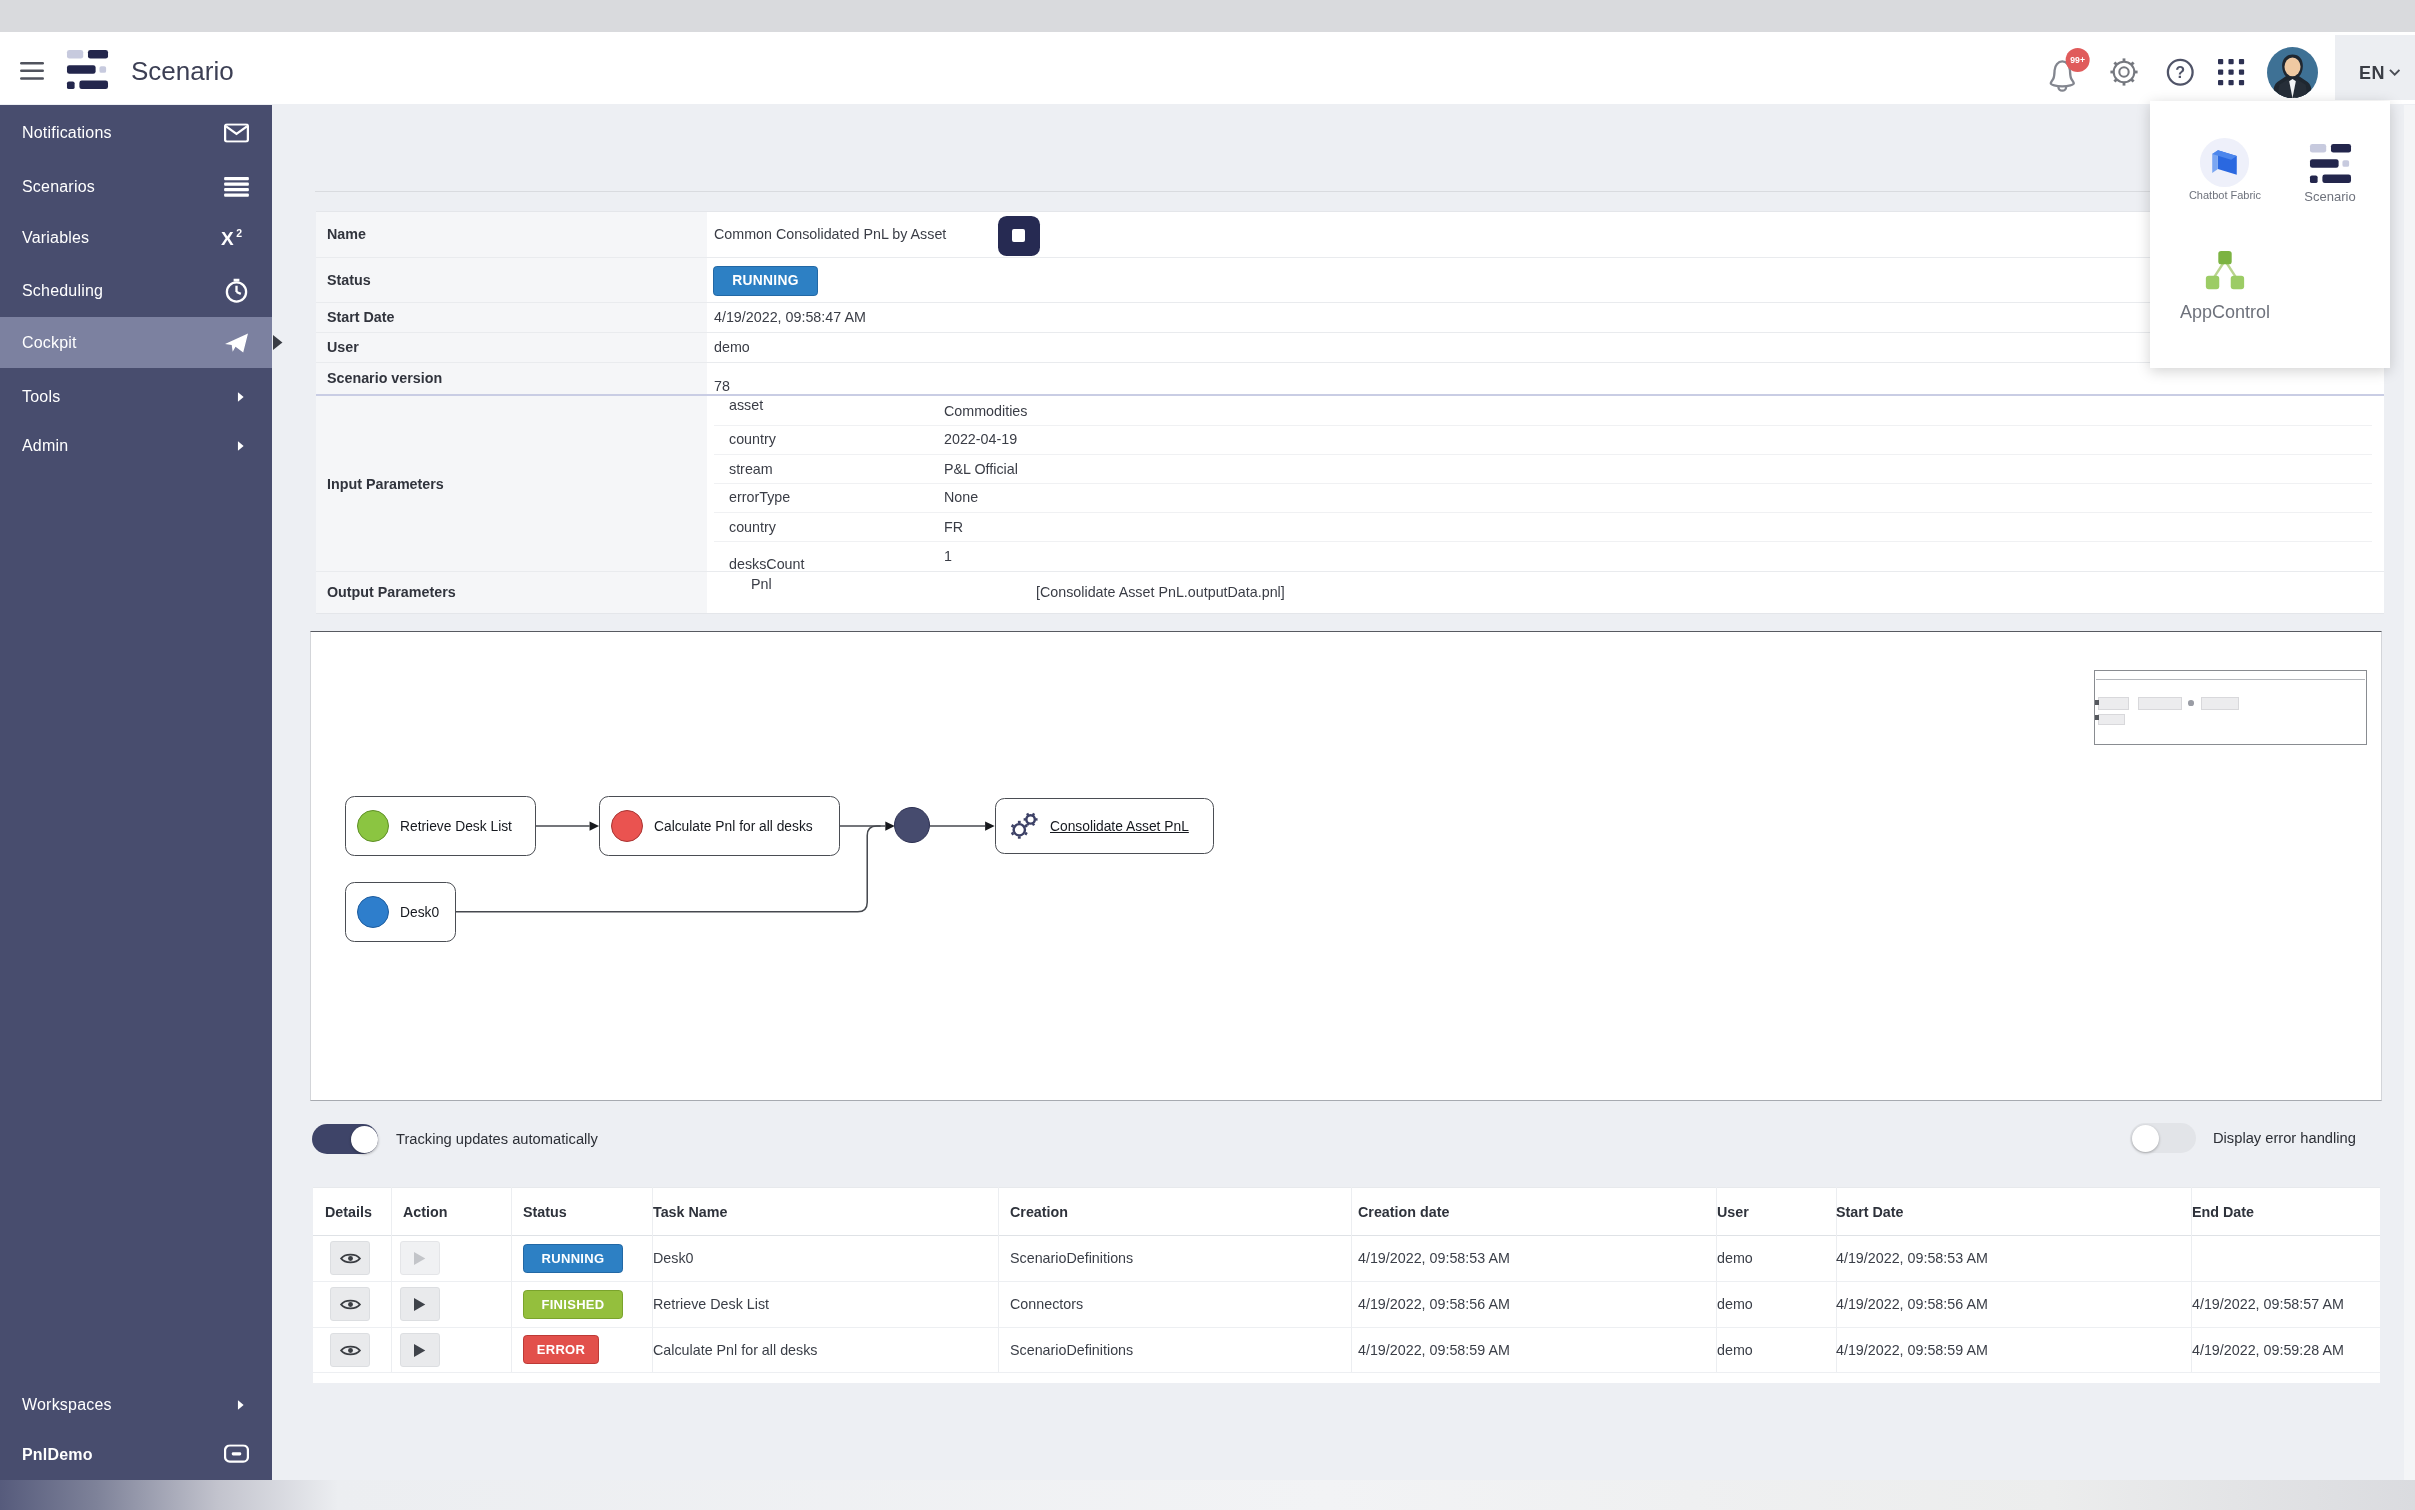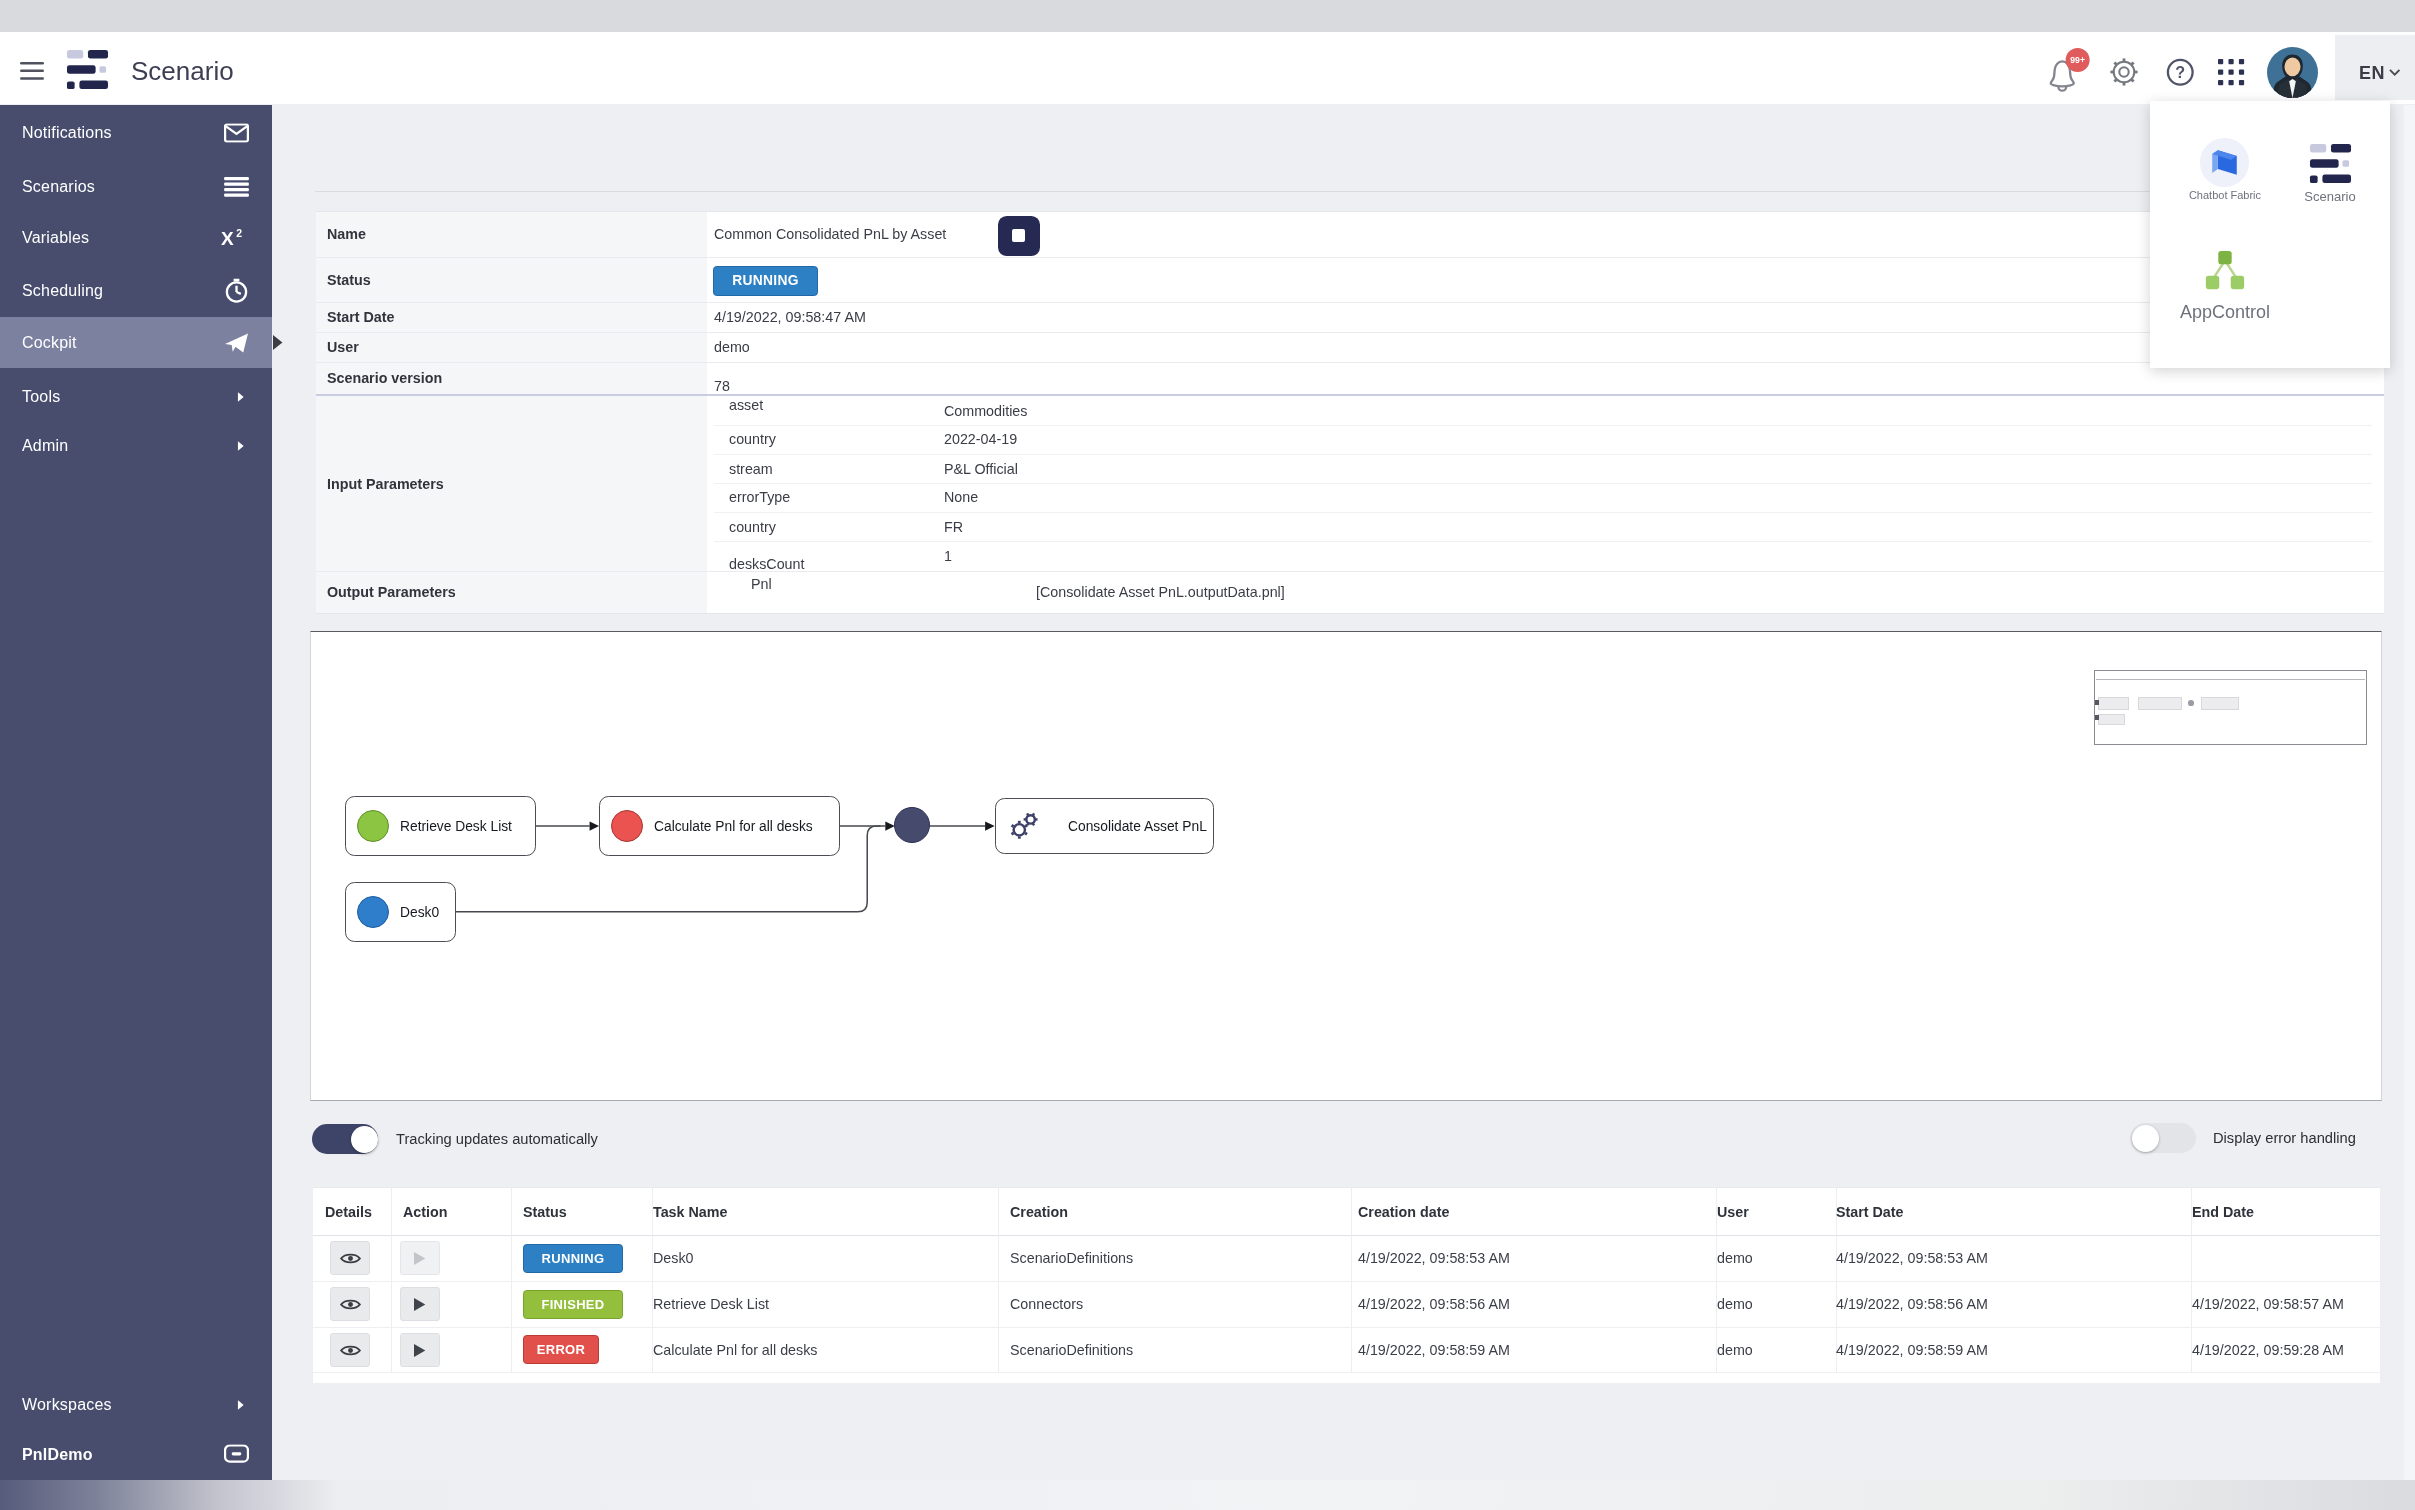--- a/index.html
+++ b/index.html
@@ -318,21 +318,21 @@
             </g>
             <g transform="rotate(270 24 10)">
               <line x1="24" y1="2.6" x2="24" y2="5"></line>
             </g>
             <g transform="rotate(330 24 10)">
               <line x1="24" y1="2.6" x2="24" y2="5"></line>
             </g>
           </g>
 </g>
 </svg>
-<span class="txt" style="margin-left:72px;">Consolidate Asset PnL</span>
+<span class="txt" style="margin-left:54px;text-decoration:underline;">Consolidate Asset PnL</span>
     </div>
 <div class="node" style="left:345px;top:882px;width:109px;height:58px;">
       <span class="ndot" style="background:#2e7ecc;border:1.9px solid #1d5c9e;"></span>
       <span class="txt" style="margin-left:54px;">Desk0</span>
     </div>
 
 <div class="ab" style="left:312px;top:1124px;width:66px;height:30px;background:#3e4468;border-radius:15px;"></div>
 <div class="ab" style="left:351px;top:1126px;width:27px;height:27px;background:#fff;border-radius:50%;box-shadow:0 1px 2.9px rgba(0,0,0,.35);"></div>
 <div class="ab" style="left:396px;top:1131px;font-size:14.7px;color:#2c2f36;">Tracking updates automatically</div>
 <div class="ab" style="left:2130px;top:1123px;width:66px;height:30px;background:#e2e4e8;border-radius:15px;"></div>

